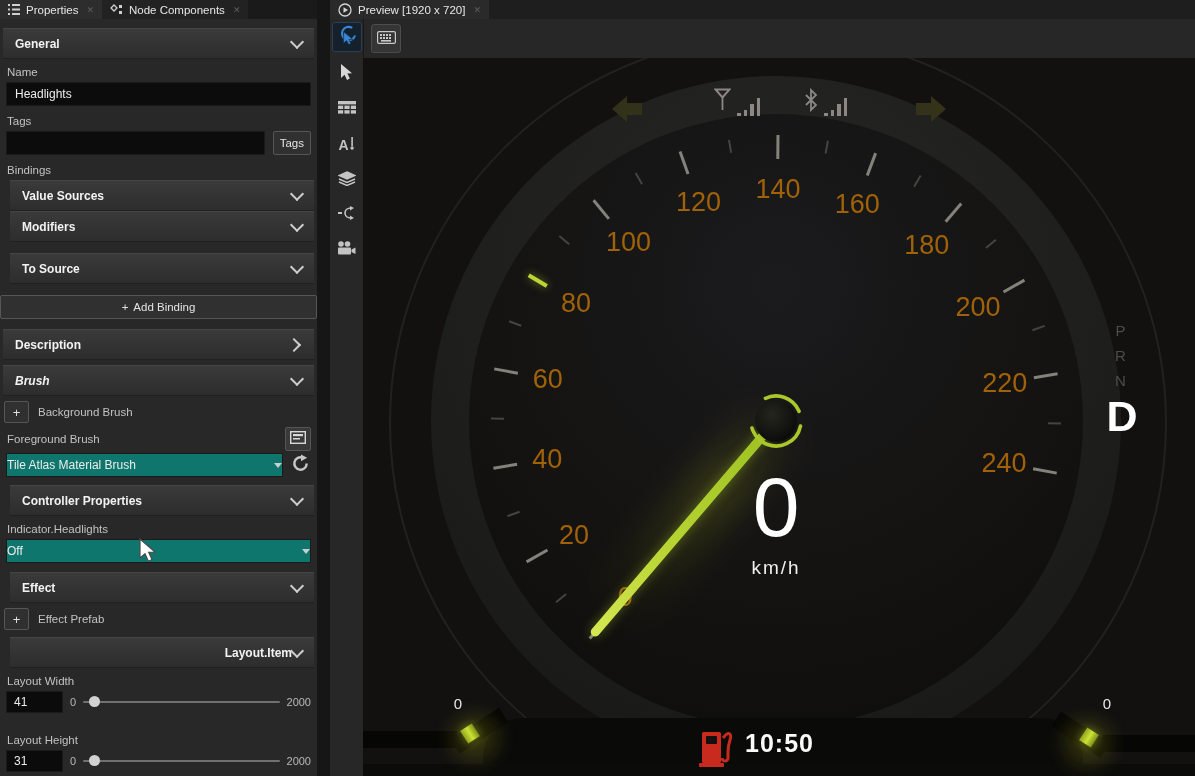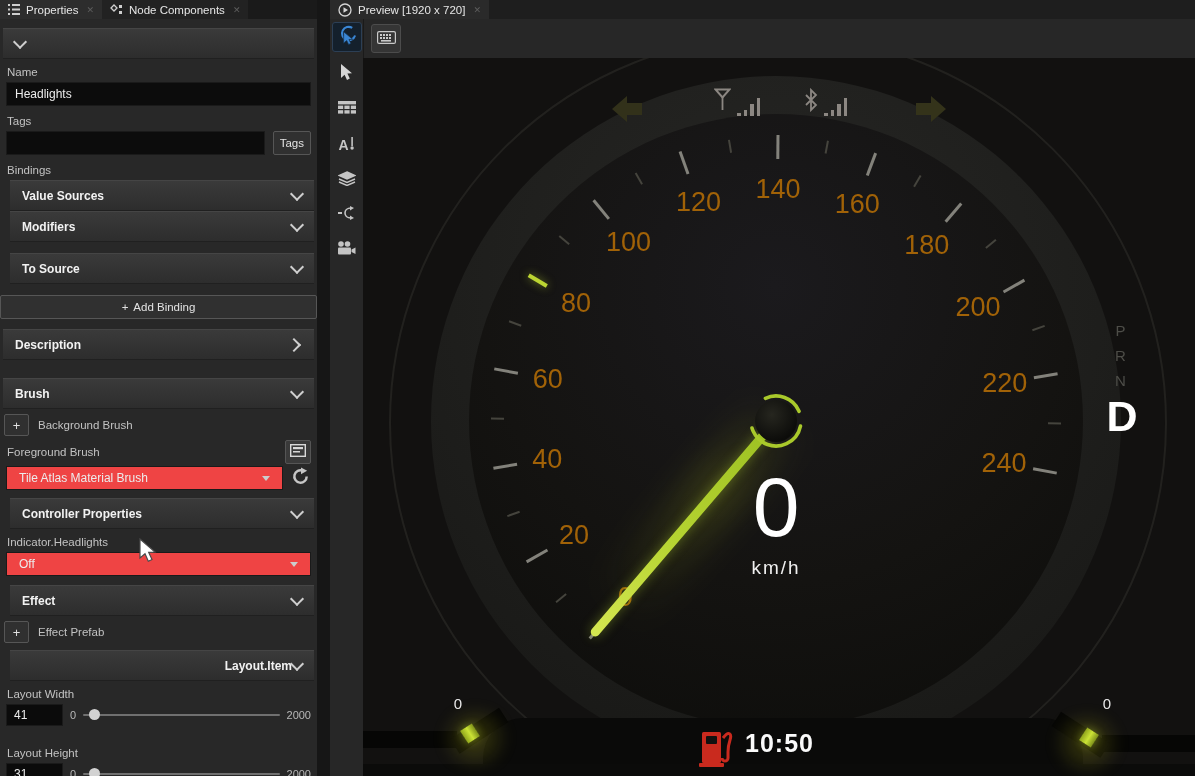--- a/index.html
+++ b/index.html
@@ -27,21 +27,21 @@
   .tinput{height:22px;margin:0 6px;background:#0c0c0c;color:#ececec;font-size:12px;
     display:flex;align-items:center;padding:0 8px;border:1px solid #1a1a1a;}
   .row{display:flex;align-items:center;margin:0 6px;gap:6px;}
   .btn{background:#303030;border:1px solid #565656;color:#e2e2e2;font-size:11.5px;
     border-radius:2px;display:flex;align-items:center;justify-content:center;}
   .tags-btn{height:22px;padding:0 6px;margin-left:2px;}
   .addbind{width:auto;height:22px;padding:0 10px;margin:11px auto 0;gap:5px;}
   .plusbtn{width:23px;height:20px;font-size:13px;}
   .addrow{display:flex;align-items:center;gap:9px;margin:5px 0 0 4px;}
   .addrow .alabel{font-size:11.5px;color:#c2c2c2;}
-  .dd{height:22px;background:#ef4444;display:flex;align-items:center;padding:0 12px;
+  .dd{height:22px;background:#0f766e;display:flex;align-items:center;padding:0 0;
     color:#ececec;font-size:12px;flex:1;border:1px solid #1a1a1a;}
   .dd .caret{margin-left:auto;width:0;height:0;border-left:4.5px solid transparent;
     border-right:4.5px solid transparent;border-top:5.5px solid #cccccc;}
   .sq-btn{width:24px;height:22px;background:#3a3a3a;border:1px solid #555;border-radius:2px;
     display:flex;align-items:center;justify-content:center;}
   .slider-row{display:flex;align-items:center;gap:7px;margin:3px 6px 0;}
   .numbox{width:48px;height:20px;background:#0b0b0b;color:#ececec;font-size:12px;
     display:flex;align-items:center;padding:0 0 0 7px;border:1px solid #1a1a1a;}
   .slmin,.slmax{font-size:11px;color:#b8b8b8;}
   .track{flex:1;height:2px;background:#707070;position:relative;border-radius:1px;}
@@ -139,20 +139,21 @@
             <rect x="9" y="1" width="3" height="3" fill="#cfcfcf"></rect>
             <rect x="9" y="7" width="3" height="3" fill="#cfcfcf"></rect>
           </svg>
       </span>
       <span>Node Components</span>
       <span class="tclose">✕</span>
     </div>
   </div>
 
   <div class="sec-h" style="margin-top:9px;">
+    <span class="t">General</span>
     <span class="chev-d"></span>
   </div>
 
   <div class="flabel">Name</div>
   <div class="tinput">Headlights</div>
 
   <div class="flabel" style="margin-top:9px;">Tags</div>
   <div class="row">
     <div class="tinput" style="flex:1;margin:0;"></div>
     <div class="btn tags-btn">Tags</div>
@@ -175,21 +176,21 @@
 
   <div class="btn addbind">
     <span>+</span>
     <span>Add Binding</span>
   </div>
 
   <div class="sec-h" style="margin-top:10px;">
     <span class="t">Description</span>
     <span class="chev-r"></span>
   </div>
-  <div class="sec-h" style="margin-top:18px;">
+  <div class="sec-h" style="margin-top:5px;font-style:italic;">
     <span class="t">Brush</span>
     <span class="chev-d"></span>
   </div>
 
   <div class="addrow">
     <div class="btn plusbtn">+</div>
     <span class="alabel">Background Brush</span>
   </div>
 
   <div class="row" style="margin-top:4px;">

